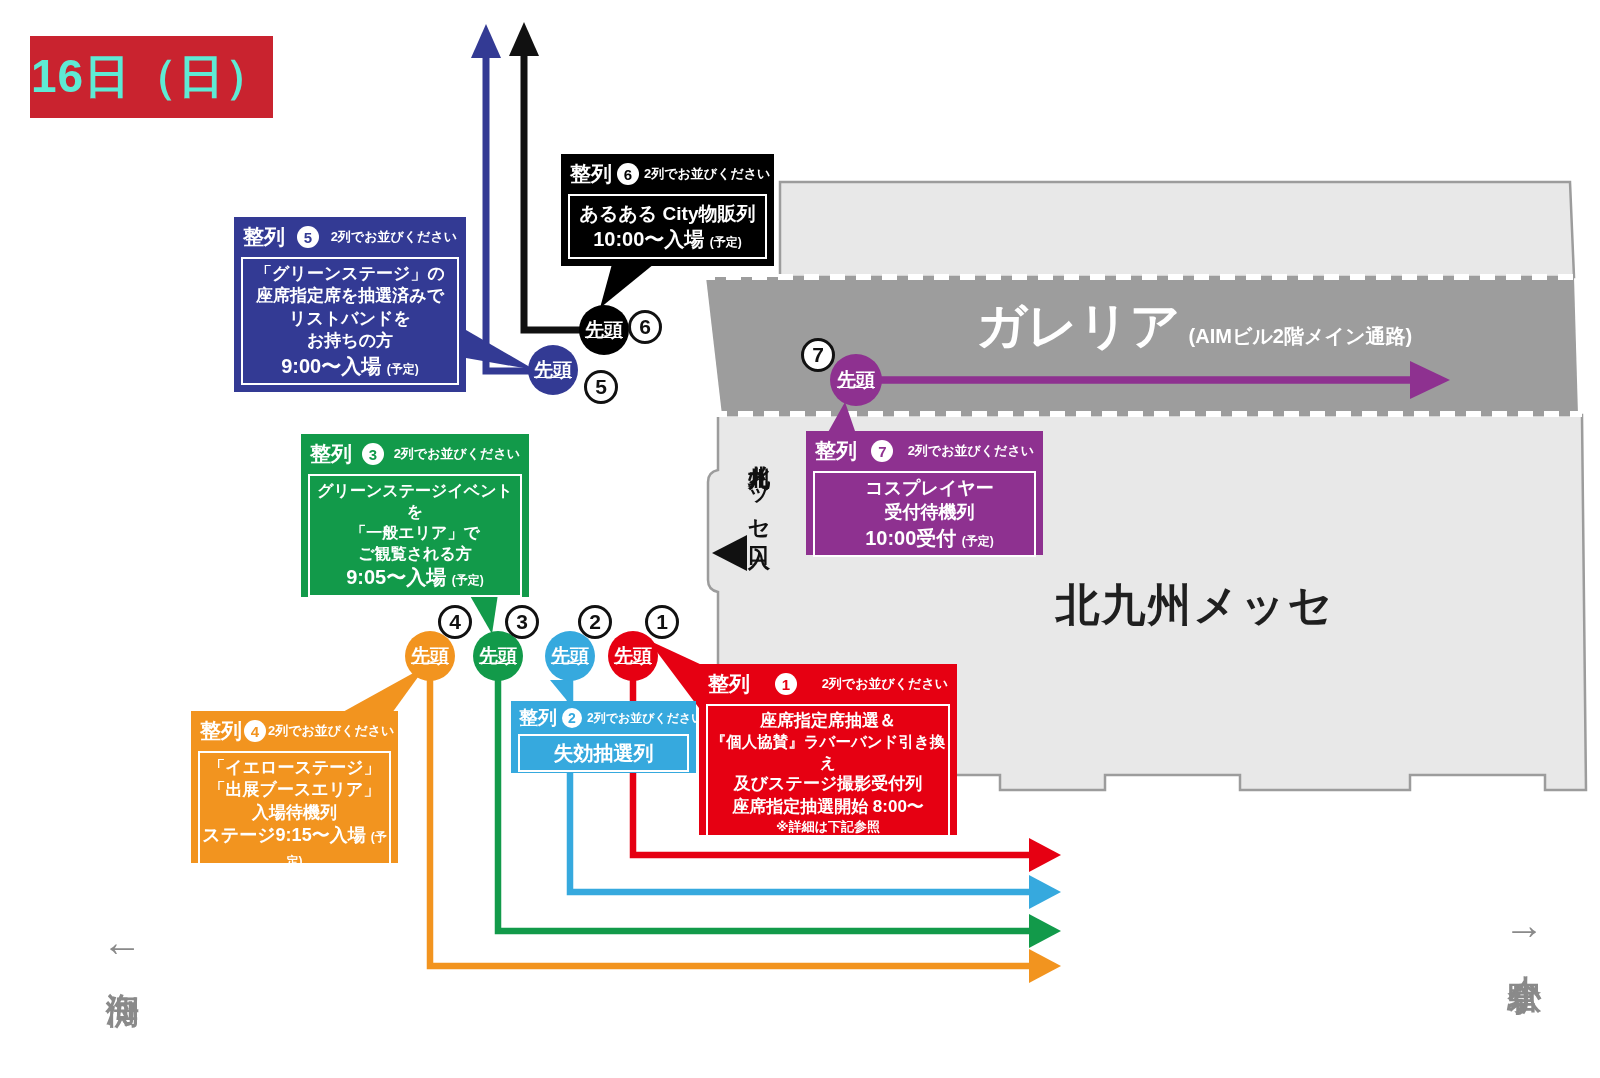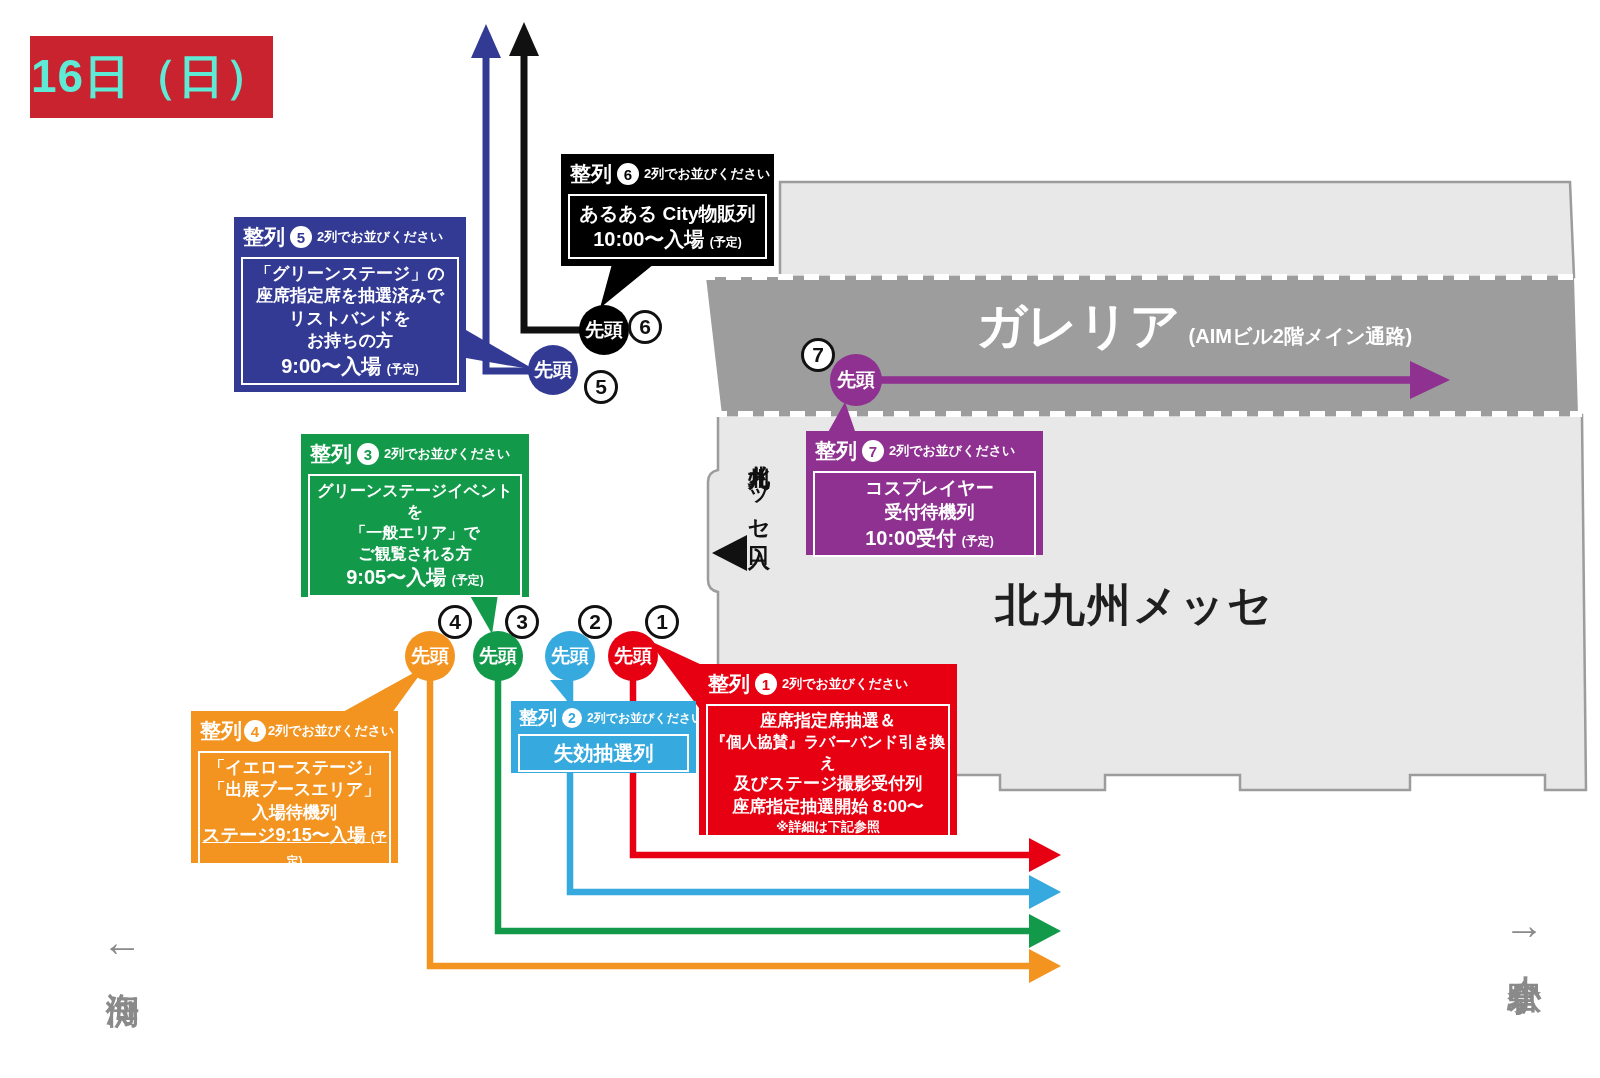--- a/index.html
+++ b/index.html
@@ -12,52 +12,52 @@
 
   
   .date-badge{
     left:30px;top:36px;width:243px;height:82px;background:#c9232f;color:#5eead4;
     display:flex;align-items:center;justify-content:center;
     font-size:46px;font-weight:bold;letter-spacing:1px;
   }
 
   
   .qbox{display:flex;flex-direction:column;color:#fff;box-sizing:border-box;}
-  .qhead{display:flex;align-items:center;gap:5px;padding:6px 9px 2px 9px;white-space:nowrap;}
+  .qhead{display:flex;align-items:center;gap:5px;padding:6px 9px 2px 9px;white-space:nowrap;justify-content:space-between;}
   .qhead .t{font-size:21px;font-weight:bold;}
   .qhead .n{width:22px;height:22px;border-radius:50%;background:#fff;font-size:15px;font-weight:bold;
     display:inline-flex;align-items:center;justify-content:center;flex:0 0 auto;}
   .qhead .s{font-size:13px;font-weight:bold;}
   .qinner{border:2px solid #fff;margin:4px 7px 7px 7px;flex:1;display:flex;flex-direction:column;
     justify-content:center;text-align:center;font-weight:bold;line-height:1.32;padding:4px 2px;}
   .qtime{font-size:20px;font-weight:bold;}
   .qtime .small{font-size:12px;margin-top:40px;}
   .qfoot{font-size:13px;font-weight:bold;}
 
   .q-red{background:#e60012;}        .q-red .n{color:#e60012;}
   .q-blue{background:#36a9de;}       .q-blue .n{color:#36a9de;}
   .q-green{background:#129a4a;}      .q-green .n{color:#129a4a;}
   .q-orange{background:#f2941f;}     .q-orange .n{color:#f2941f;}
   .q-navy{background:#333a94;}       .q-navy .n{color:#333a94;}
   .q-black{background:#000000;}      .q-black .n{color:#000000;}
   .q-purple{background:#8e3190;}     .q-purple .n{color:#8e3190;}
 
   
   .leader{width:50px;height:50px;border-radius:50%;color:#fff;display:flex;align-items:center;
-    justify-content:center;font-size:19px;font-weight:bold;}
+    justify-content:center;font-size:19px;font-weight:bold;text-decoration:underline;}
   
   .cnum{width:34px;height:34px;border-radius:50%;background:#fff;border:3px solid #111;box-sizing:border-box;
     color:#111;display:flex;align-items:center;justify-content:center;font-size:21px;font-weight:bold;}
 
   
   .galleria-label{left:880px;top:293px;width:600px;display:flex;align-items:baseline;justify-content:center;
     gap:8px;color:#fff;white-space:nowrap;}
   .galleria-label .big{font-size:50px;font-weight:bold;margin-left:28px;}
   .galleria-label .sub{font-size:20px;font-weight:bold;}
-  .hall-name{left:995px;top:576px;width:400px;text-align:left;font-size:44px;font-weight:bold;color:#1f1f1f;
+  .hall-name{left:995px;top:576px;width:400px;text-align:center;font-size:44px;font-weight:bold;color:#1f1f1f;
     letter-spacing:2px;white-space:nowrap;}
   .entrance-label{left:744px;top:448px;height:190px;writing-mode:vertical-rl;text-orientation:upright;
     font-size:22px;font-weight:bold;color:#111;letter-spacing:1px;}
 
   
   .side-label{display:flex;flex-direction:column;align-items:center;color:#8a8a8a;font-weight:bold;}
   .side-arrow{font-size:40px;line-height:1;}
   .side-text{writing-mode:vertical-rl;text-orientation:upright;font-size:33px;letter-spacing:4px;margin-top:4px;}
 
   .bottom-note{left:650px;top:1002px;width:640px;text-align:center;font-size:28px;font-weight:bold;
@@ -174,21 +174,21 @@
   <div class="abs qbox q-orange" style="left:191px;top:711px;width:207px;height:152px;">
     <div class="qhead" style="gap:2px;">
       <span class="t">整列</span>
       <span class="n">4</span>
       <span class="s">2列でお並びください</span>
     </div>
     <div class="qinner" style="font-size:17px;">
       <div>「イエローステージ」</div>
       <div>「出展ブースエリア」</div>
       <div>入場待機列</div>
-      <div class="qtime" style="font-size:18px;text-decoration:underline;"><span>ステージ9:15〜入場</span> <span class="small">(予定)</span></div>
+      <div class="qtime" style="font-size:18px;"><span>ステージ9:15〜入場</span> <span class="small">(予定)</span></div>
     </div>
   </div>
 
   <div class="abs qbox q-blue" style="left:511px;top:701px;width:185px;height:72px;">
     <div class="qhead" style="padding:4px 8px 1px 8px;">
       <span class="t" style="font-size:19px;">整列</span>
       <span class="n" style="width:20px;height:20px;font-size:14px;">2</span>
       <span class="s" style="font-size:12px;">2列でお並びください</span>
     </div>
     <div class="qinner" style="font-size:20px;margin-top:2px;">

